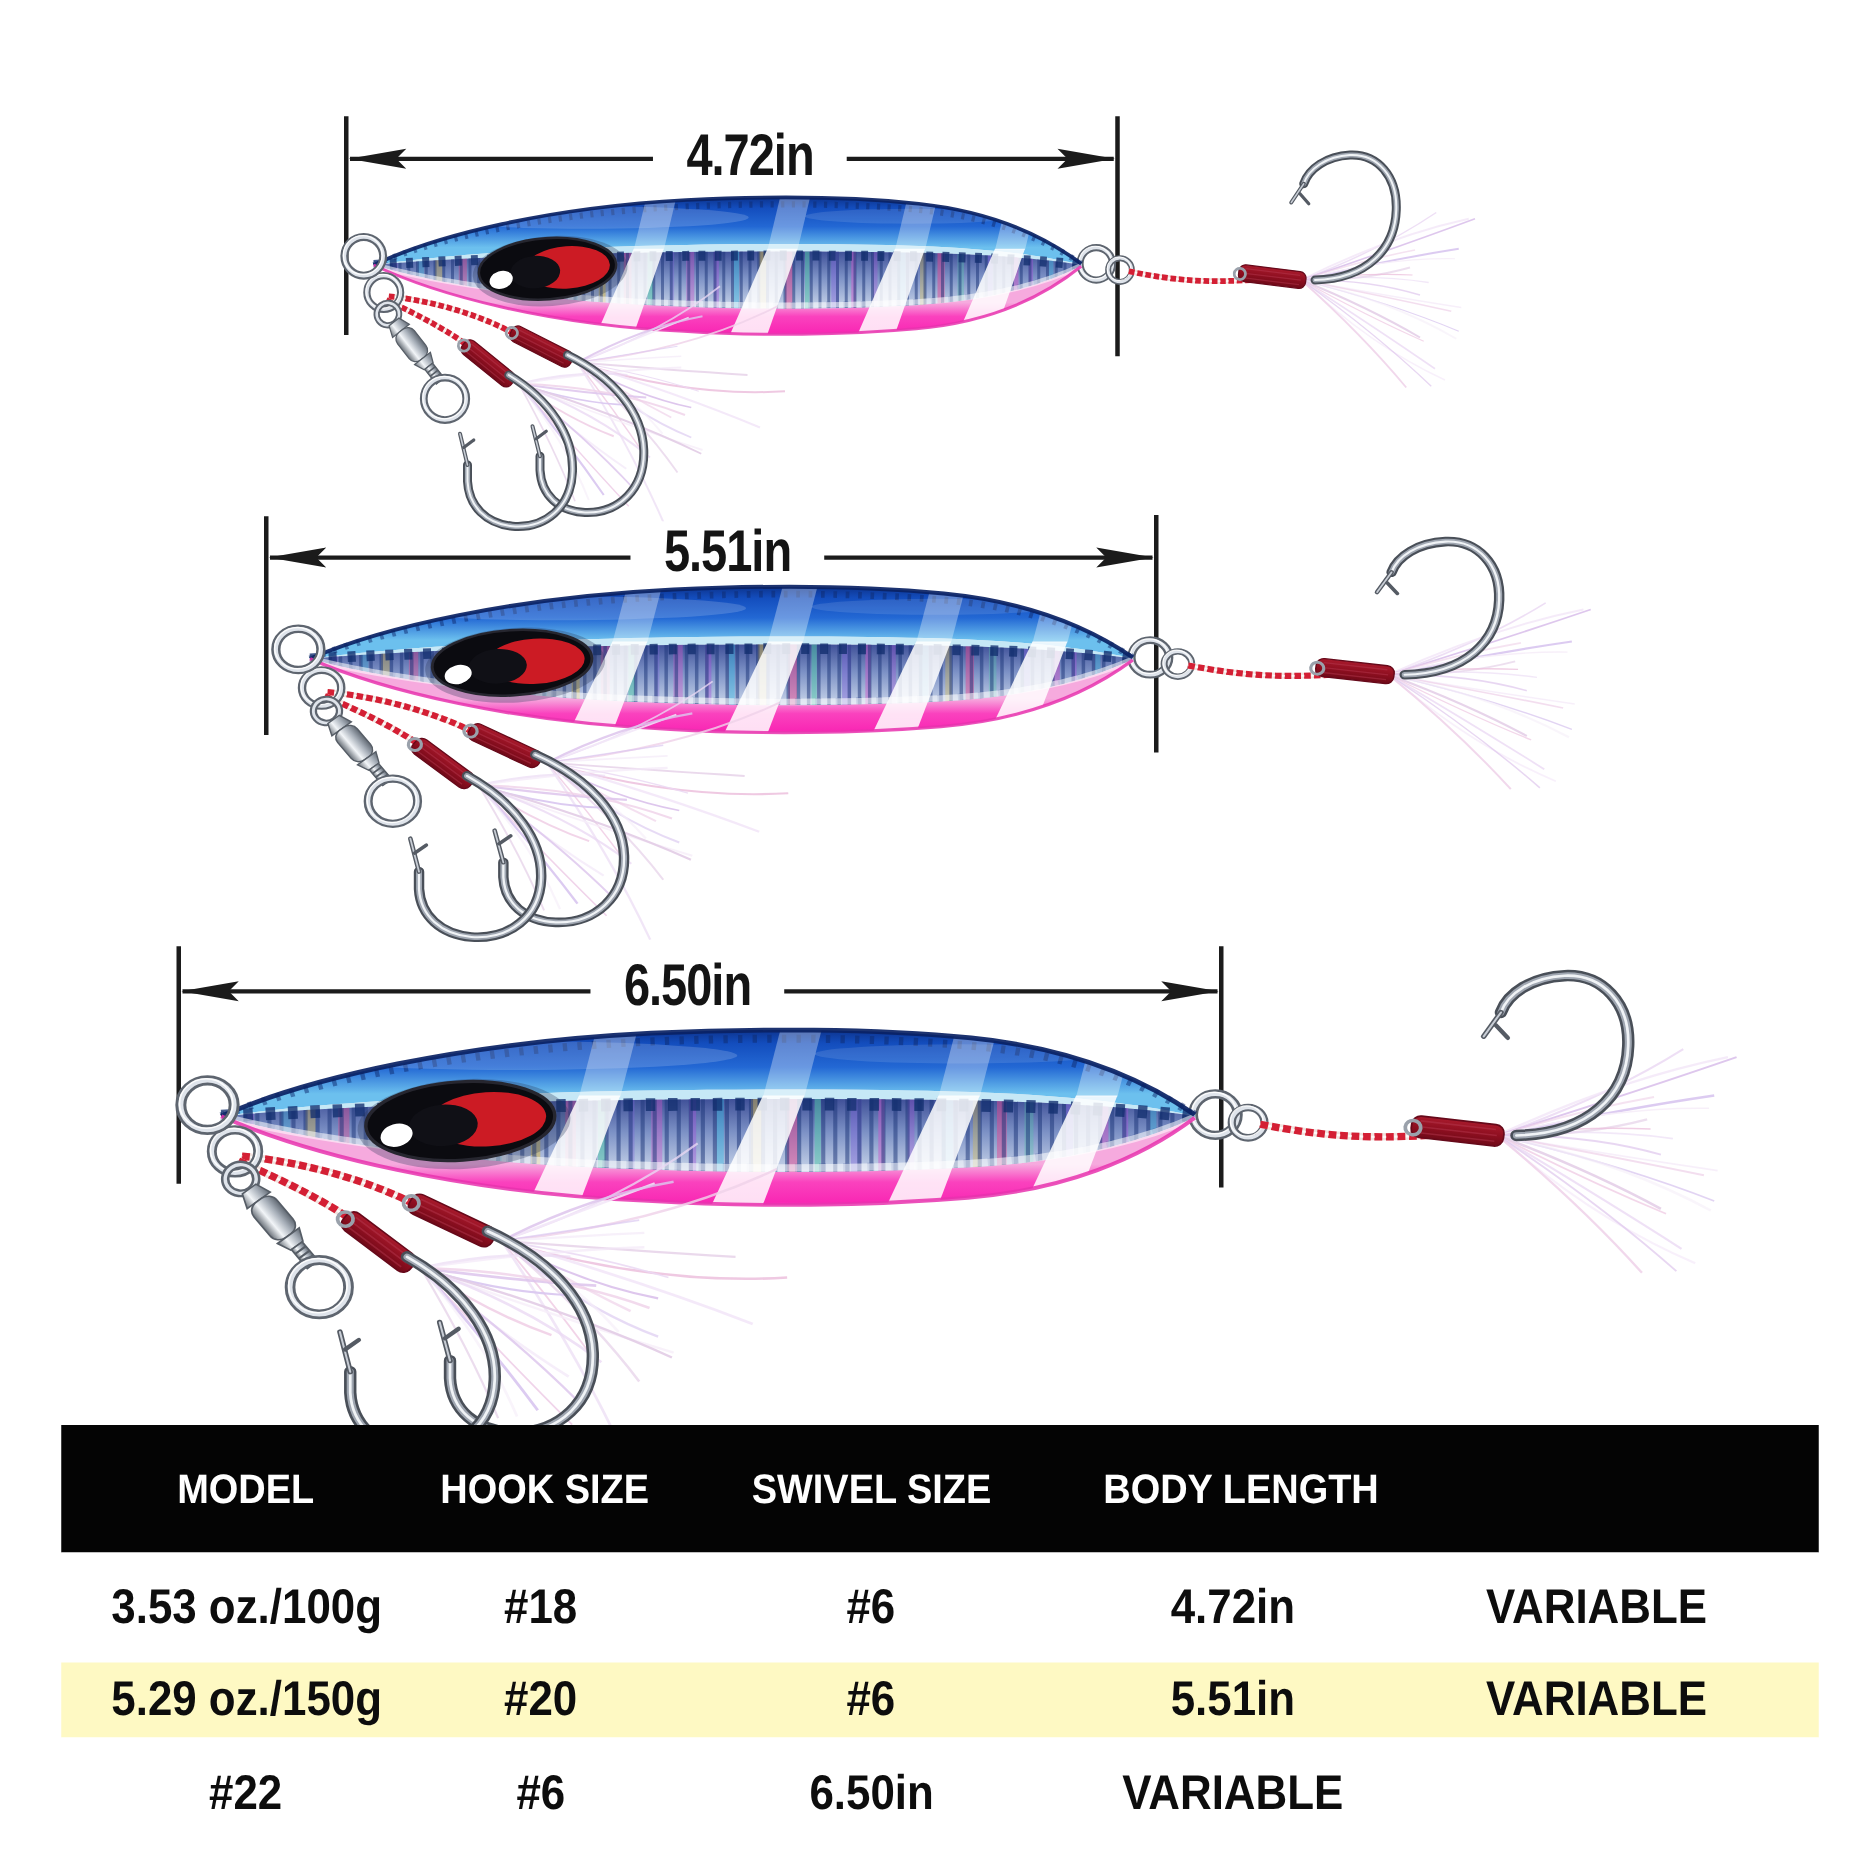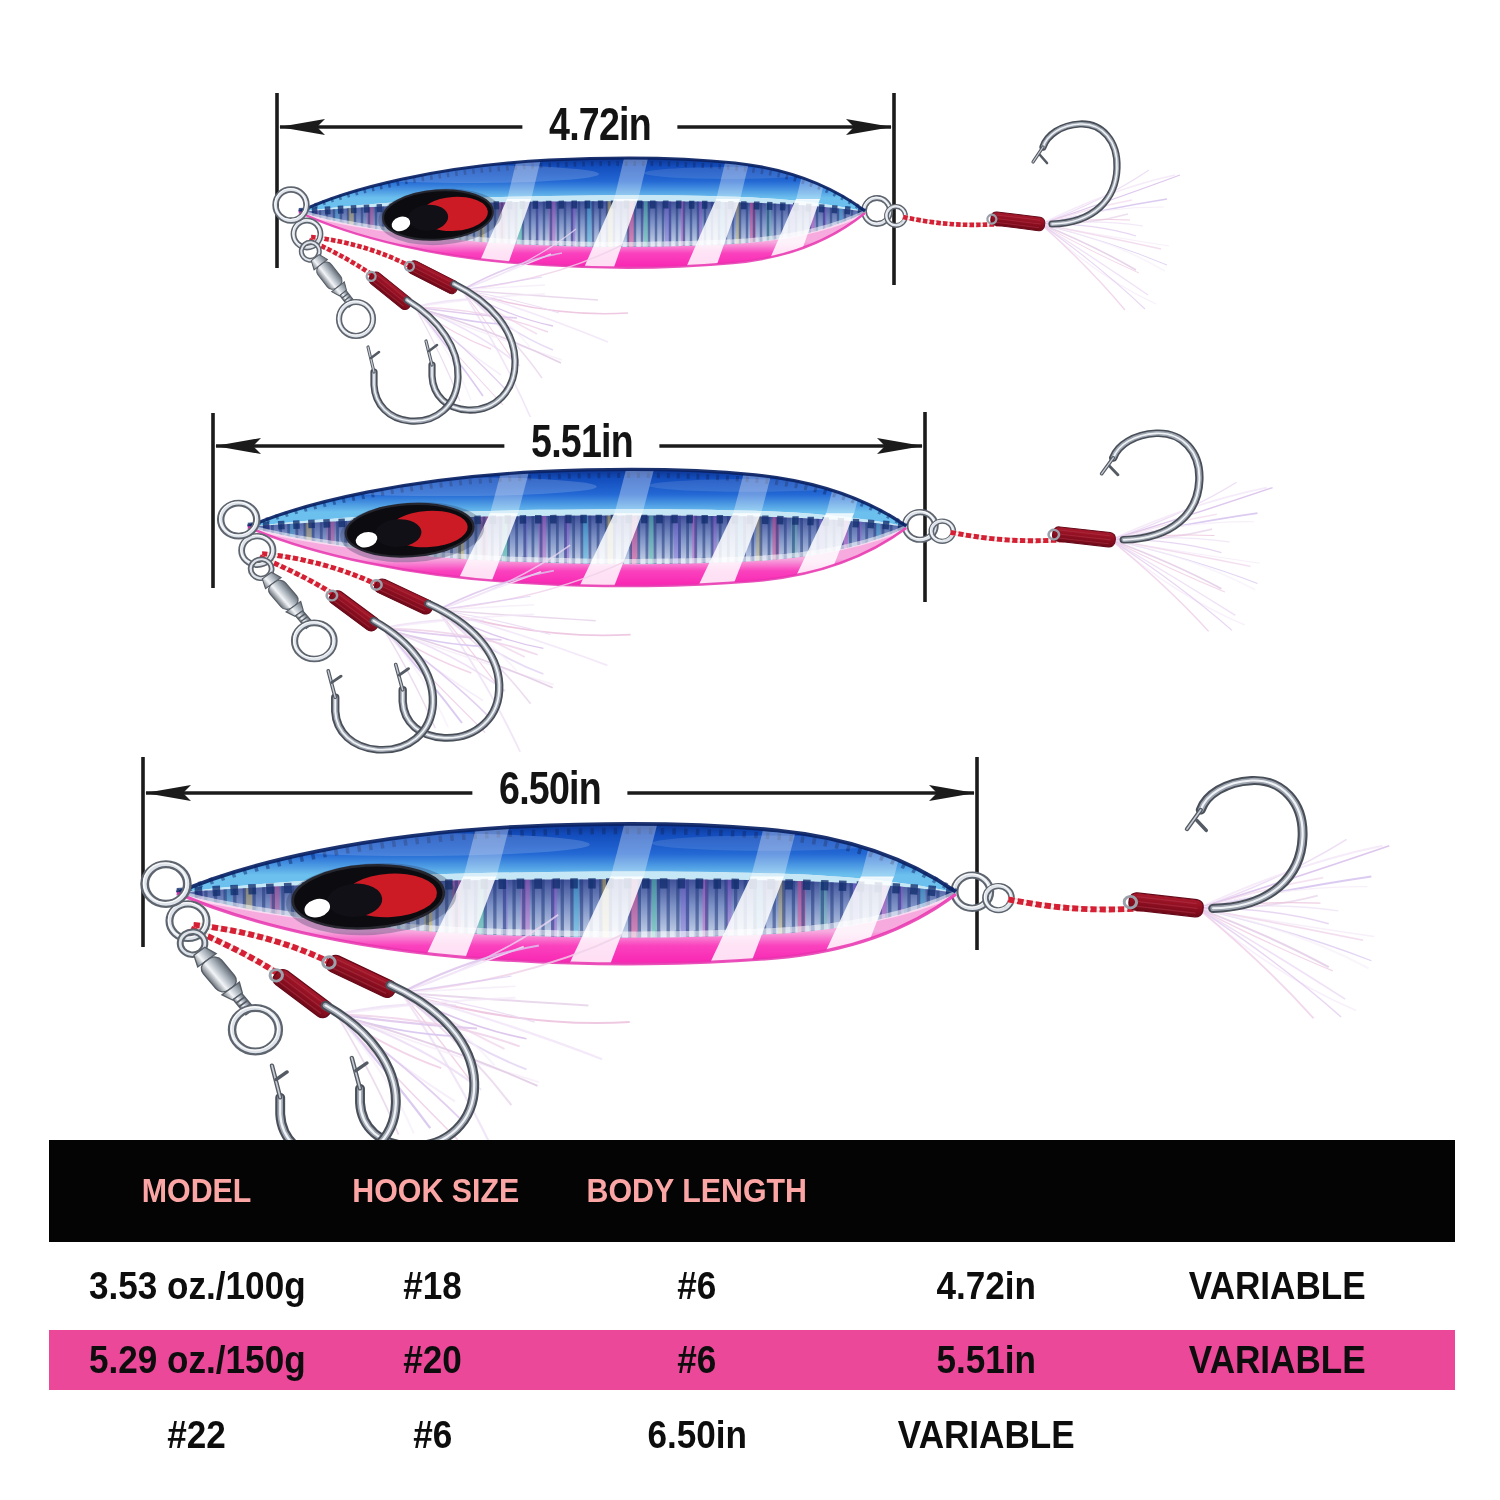--- a/index.html
+++ b/index.html
@@ -4,27 +4,27 @@
 <style>
   html,body{margin:0;padding:0;background:#ffffff;}
   .stage{position:relative;width:1500px;height:1500px;background:#ffffff;overflow:hidden;
          font-family:"Liberation Sans", sans-serif;}
   .art{position:absolute;left:0;top:0;width:1500px;height:1500px;}
   .dim-label{position:absolute;transform:translate(-50%,-50%);background:#ffffff;padding:0 14px;line-height:1.02;
              font-weight:bold;font-size:47px;color:#141414;letter-spacing:-1px;white-space:nowrap;}
   .dim-label span{display:inline-block;transform:scaleX(.8);}
   .spec-table{position:absolute;left:49px;top:1140px;width:1406px;}
   .thead{height:102px;background:#040404;display:grid;grid-template-columns:296px 176px 352px 226px 356px;align-items:center;}
-  .th{color:#fca5a5;font-weight:bold;font-size:33px;text-align:center;white-space:nowrap;}
+  .th{color:#ffffff;font-weight:bold;font-size:33px;text-align:center;white-space:nowrap;}
   .th span{display:inline-block;transform:scaleX(.92);}
   .trow{display:grid;grid-template-columns:296px 176px 352px 226px 356px;align-items:center;color:#0d0d0d;}
   .trow .cell{font-weight:bold;font-size:39px;text-align:center;white-space:nowrap;text-decoration:underline;}
   .trow .cell span{display:inline-block;transform:scaleX(.9);}
   .r1{height:88px;background:#ffffff;}
-  .r2{height:60px;background:#ec4899;}
+  .r2{height:60px;background:#fef9c3;}
   .r3{height:89px;background:#ffffff;}
 </style>
 </head>
 <body>
 
 <div class="stage">
 <svg class="art" viewBox="0 0 1500 1500" xmlns="http://www.w3.org/2000/svg">
 <defs>
   <linearGradient id="blueG" x1="0" y1="-58" x2="0" y2="-14" gradientUnits="userSpaceOnUse">
     <stop offset="0" stop-color="#0a2878"></stop>
@@ -294,20 +294,21 @@
 </svg>
 
 <div class="dim-label" style="left:600px;top:124px"><span>4.72in</span></div>
 <div class="dim-label" style="left:582px;top:441px"><span>5.51in</span></div>
 <div class="dim-label" style="left:550px;top:788px"><span>6.50in</span></div>
 
   <div class="spec-table">
     <div class="thead">
       <div class="th"><span>MODEL</span></div>
       <div class="th"><span>HOOK SIZE</span></div>
+      <div class="th"><span>SWIVEL SIZE</span></div>
       <div class="th"><span>BODY LENGTH</span></div>
     </div>
     <div class="trow r1">
       <div class="cell"><span>3.53 oz./100g</span></div>
       <div class="cell"><span>#18</span></div>
       <div class="cell"><span>#6</span></div>
       <div class="cell"><span>4.72in</span></div>
       <div class="cell"><span>VARIABLE</span></div>
     </div>
     <div class="trow r2">

